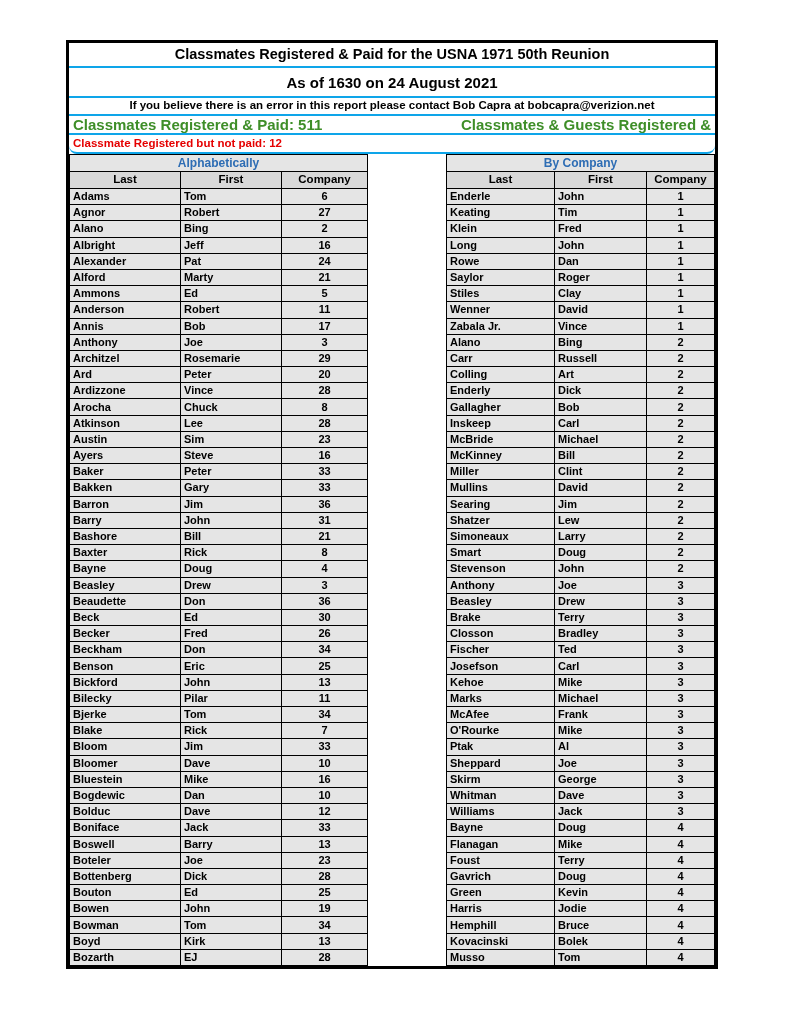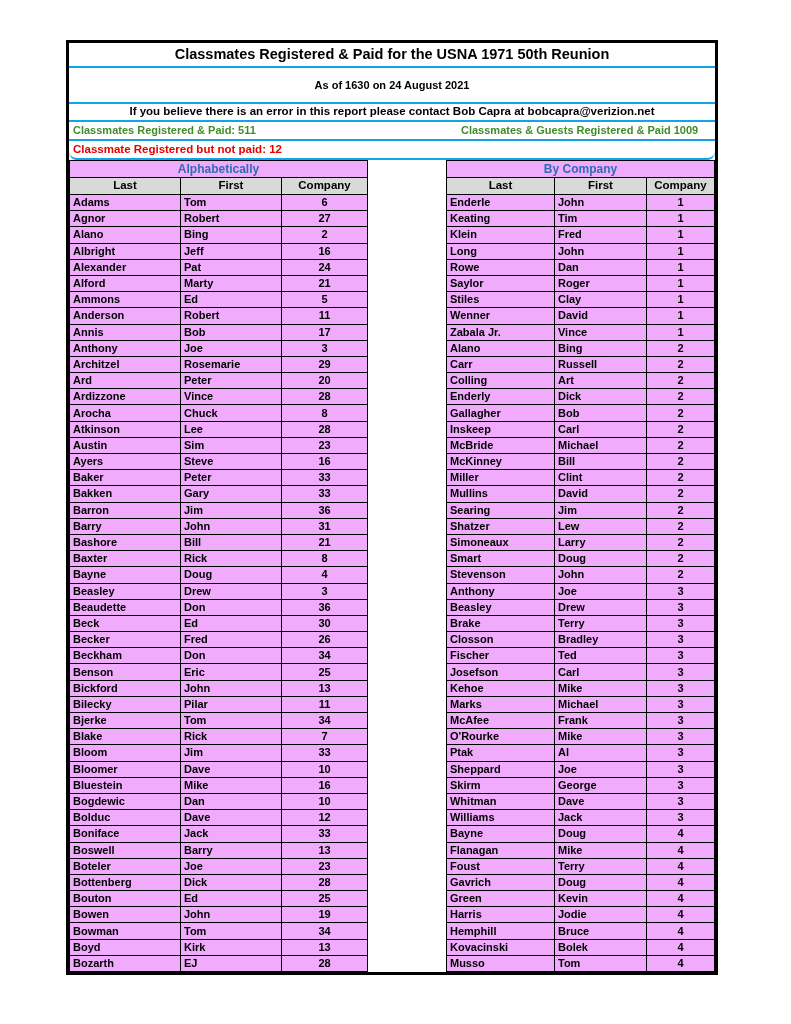--- a/index.html
+++ b/index.html
@@ -26,32 +26,32 @@
     display: flex;
     align-items: center;
     justify-content: center;
     font-weight: bold;
     color: #000;
     line-height: 1;
     white-space: nowrap;
     overflow: hidden;
   }
   .hdr-title   { height: 25px; font-size: 14.5px; }
-  .hdr-asof    { height: 36px; font-size: 11px; }
+  .hdr-asof    { height: 30px; font-size: 15px; }
   .hdr-contact { height: 18px; font-size: 11.5px; }
-  .hdr-counts  { height: 19px; font-size: 11px; justify-content: flex-start; position: relative; color: var(--green, #3E8E28); }
+  .hdr-counts  { height: 19px; font-size: 15px; justify-content: flex-start; position: relative; color: var(--green, #3E8E28); }
   .hdr-counts .left-count { padding-left: 4px; }
   .hdr-counts .right-count { position: absolute; left: 392px; }
   .hdr-notpaid { height: 19px; font-size: 11.5px; justify-content: flex-start; color: var(--red, #E50000); border-radius: 8px; }
   .hdr-notpaid span { padding-left: 4px; }
 
   .tables-zone {
     display: flex;
     align-items: flex-start;
-    background: #f0abfc;
+    background: #e5e5e5;
   }
   .gap {
     width: 80px;
     align-self: stretch;
     background: #fff;
   }
   table {
     border-collapse: collapse;
     table-layout: fixed;
     font-size: 11px;

